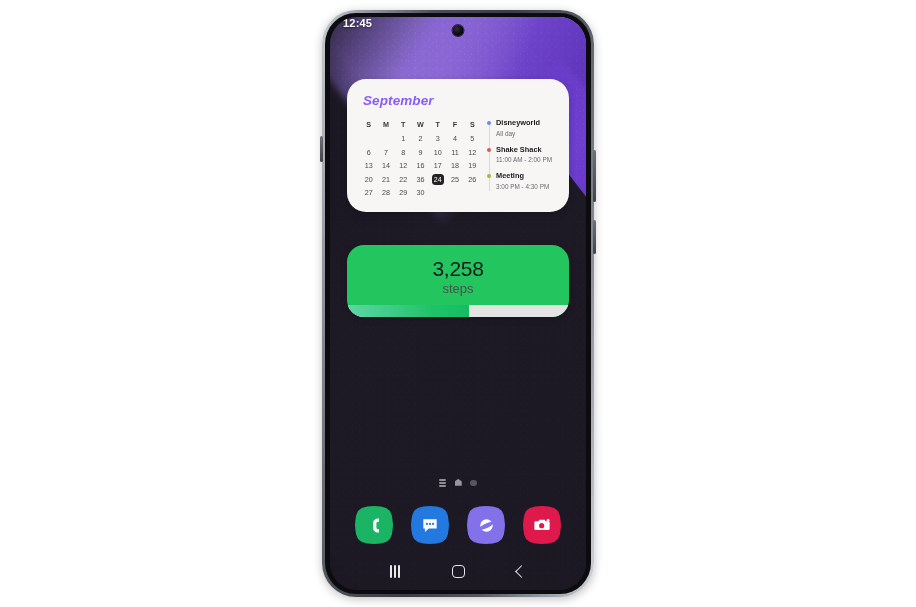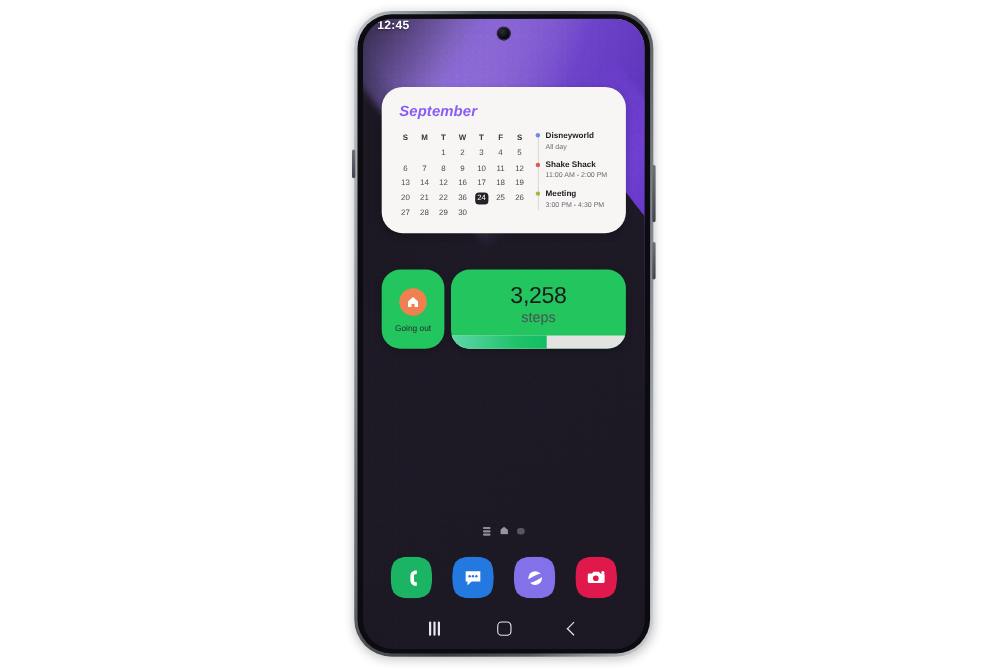--- a/index.html
+++ b/index.html
@@ -340,28 +340,20 @@
                   <div class="ev-title">Meeting</div>
                   <div class="ev-sub">3:00 PM - 4:30 PM</div>
                 </div>
               </div>
           </div>
         </div>
 
         <div class="widget-row">
 
 
-          <div class="w-tile w-small">
-            <div class="home-ic">
-              <svg width="13" height="13" viewBox="0 0 24 24" fill="none">
-                <path d="M12 3.6 L20.4 11.2 V20.4 H14.6 V15.4 H9.4 V20.4 H3.6 V11.2 Z" fill="#ffffff"></path>
-              </svg>
-            </div>
-            <div class="w-label">Going out</div>
-          </div>
 
           <div class="w-tile w-steps">
             <div class="steps-num">3,258</div>
             <div class="steps-lbl">steps</div>
             <div class="steps-bar">
               <div class="steps-fill" id="steps-fill" style="width: 55%;"></div>
             </div>
           </div>
 
         </div>

